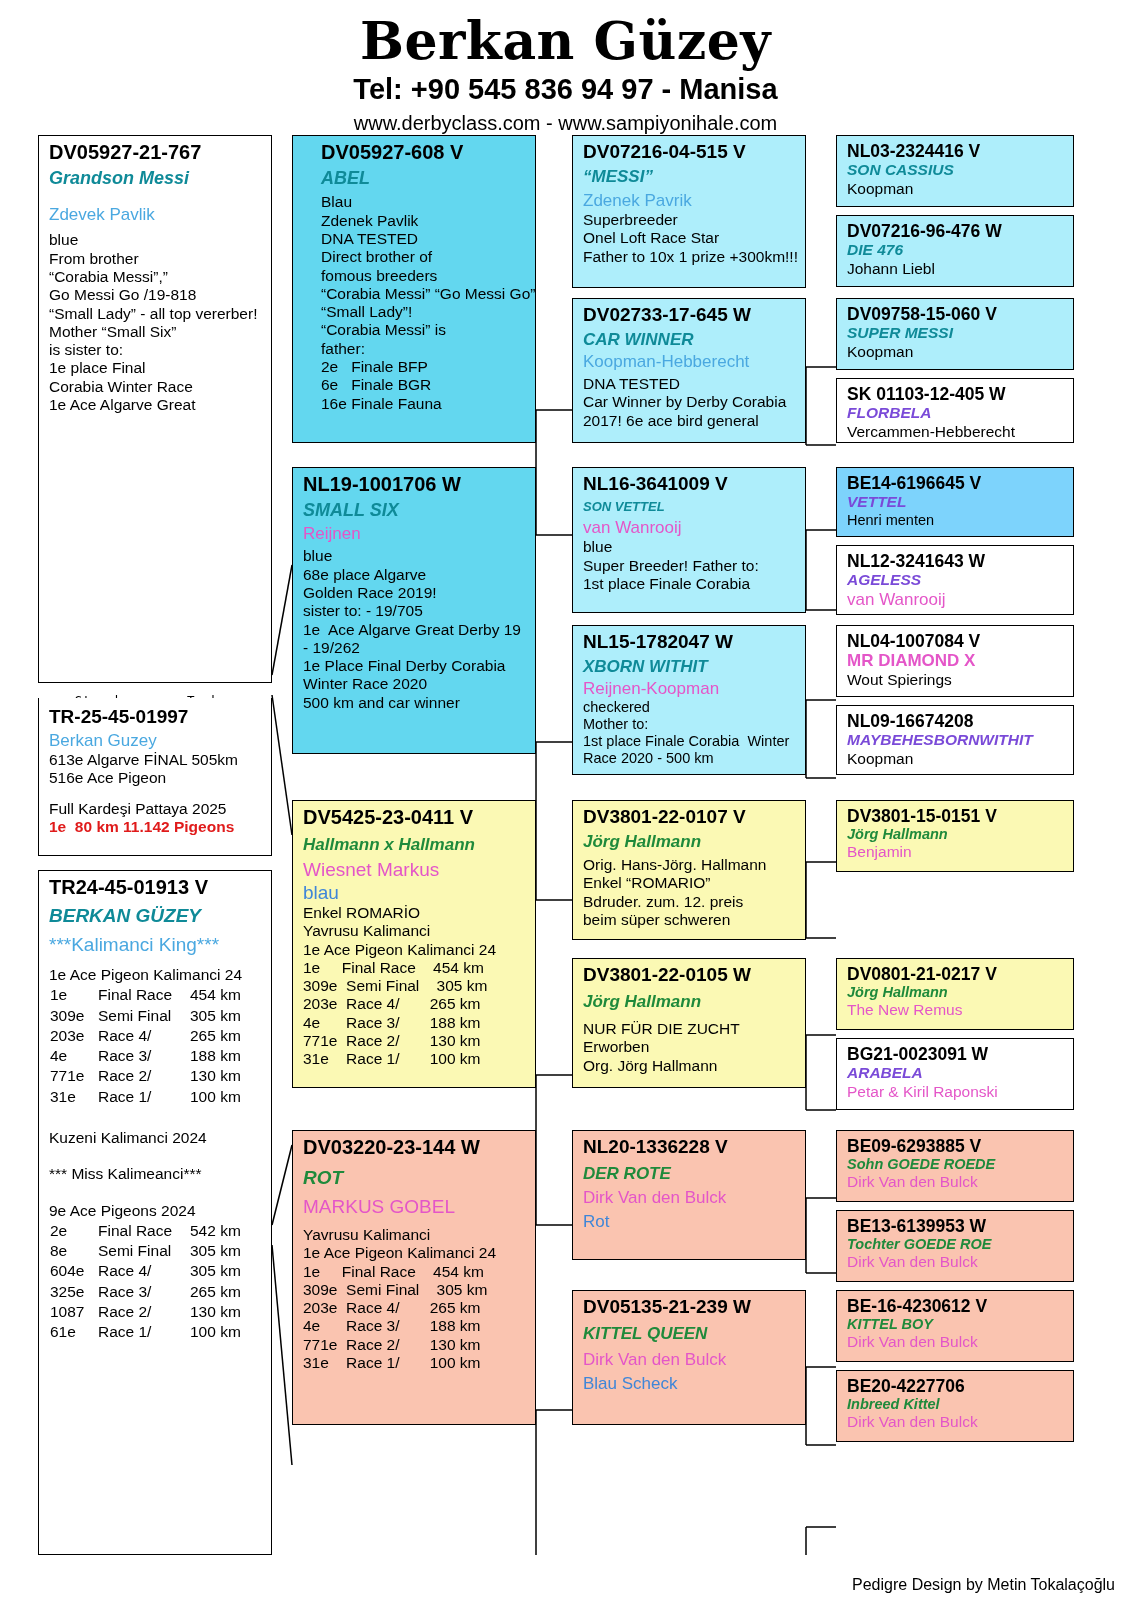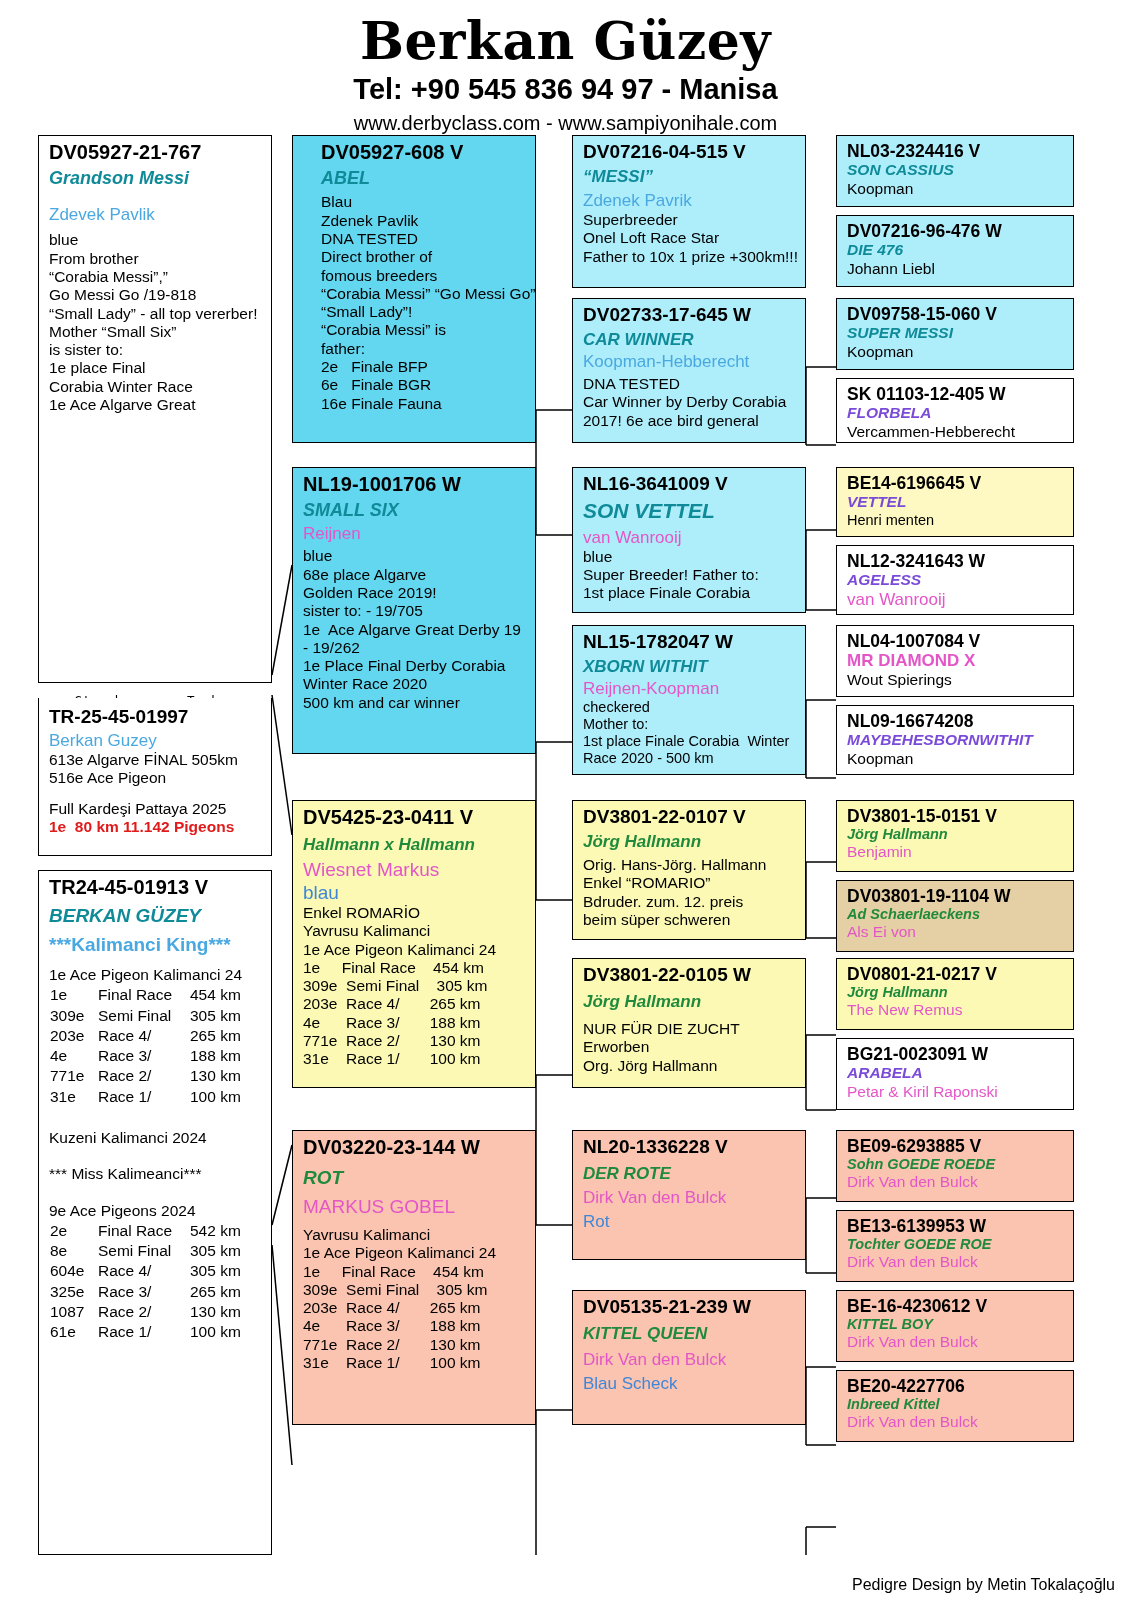--- a/index.html
+++ b/index.html
@@ -45,21 +45,21 @@
     font-size: 15.5px;
     color: #000;
     overflow: hidden;
   }
   .cy  { background: #63d7ef; }   
   .cy2 { background: #aeeefb; }   
   .wt  { background: #ffffff; }
   .yl  { background: #fbf9b4; }   
   .tan { background: #e5cfa4; }   
   .pk  { background: #fac4b0; }   
-  .lav { background: #fef9c3; }
+  .lav { background: #7dd3fc; }
 
   .ring { font-size: 20px; font-weight: bold; color: #000; display:block; }
   .ring-sm { font-size: 17.5px; font-weight: bold; color:#000; display:block;}
   .nm { font-style: italic; font-weight: bold; font-size: 18px; color: #0f8a98; display:block;}
   .nm-sm { font-style: italic; font-weight: bold; font-size: 15.5px; color:#0f8a98; display:block;}
   .nm-grn { font-style: italic; font-weight: bold; font-size: 17px; color:#1f8a3b; display:block;}
   .nm-grn-sm { font-style: italic; font-weight: bold; font-size: 14.5px; color:#1f8a3b; display:block;}
   .br { color: #4aa8e0; font-size: 17px; display:block;}
   .br-pk { color: #e456c8; font-size: 17px; display:block;}
   .br-pk-sm { color: #e456c8; font-size: 15.5px; display:block;}
@@ -177,21 +177,21 @@
     <span class="br" style="margin-top:3px;">Berkan Guzey</span>
     <span class="ln">613e Algarve FİNAL 505km</span>
     <span class="ln">516e Ace Pigeon</span>
     <span class="ln" style="margin-top:12px;">Full Kardeşi Pattaya 2025</span>
     <span class="ln red" style="font-weight:bold;">1e  80 km 11.142 Pigeons</span>
   </div>
 
   <div class="box wt" style="left:38px; top:735px; width:234px; height:685px;">
     <span class="ring">TR24-45-01913 V</span>
     <span class="nm" style="margin-top:6px; font-size:19px;">BERKAN GÜZEY</span>
-    <span class="br" style="margin-top:6px; font-weight:bold; font-size:19px;">***Kalimanci King***</span>
+    <span class="br" style="margin-top:6px; font-weight:normal; font-size:19px;">***Kalimanci King***</span>
     <span class="ln" style="margin-top:10px;">1e Ace Pigeon Kalimanci 24</span>
     <table style="border-collapse:collapse; font-size:15.5px; margin-top:1px;">
       <tbody>
           <tr>
         <td style="width:48px;">1e</td>
         <td style="width:92px;">Final Race</td>
         <td>454 km</td>
       </tr>
       <tr>
         <td>309e</td>
@@ -334,21 +334,21 @@
     <span class="ring-sm" style="font-size:19px;">DV02733-17-645 W</span>
     <span class="nm-sm" style="margin-top:4px; font-size:17px;">CAR WINNER</span>
     <span class="br" style="margin-top:2px;">Koopman-Hebberecht</span>
     <span class="ln" style="margin-top:3px;">DNA TESTED</span>
     <span class="ln">Car Winner by Derby Corabia</span>
     <span class="ln">2017! 6e ace bird general</span>
   </div>
 
   <div class="box cy2" style="left:572px; top:332px; width:234px; height:146px;">
     <span class="ring-sm" style="font-size:19px;">NL16-3641009 V</span>
-    <span class="nm-sm" style="margin-top:4px; font-size:21px;">SON VETTEL</span>
+    <span class="nm-sm" style="margin-top:4px; font-size:13px;">SON VETTEL</span>
     <span class="br-pk" style="margin-top:4px;">van Wanrooij</span>
     <span class="ln">blue</span>
     <span class="ln">Super Breeder! Father to:</span>
     <span class="ln">1st place Finale Corabia</span>
   </div>
 
   <div class="box cy2" style="left:572px; top:490px; width:234px; height:150px;">
     <span class="ring-sm" style="font-size:19px;">NL15-1782047 W</span>
     <span class="nm-sm" style="margin-top:4px; font-size:17px;">XBORN WITHIT</span>
     <span class="br-pk" style="margin-top:2px;">Reijnen-Koopman</span>
@@ -429,25 +429,20 @@
     <span class="ring-sm">NL09-16674208</span>
     <span class="nm-sm" style="color:#7a4ad8;">MAYBEHESBORNWITHIT</span>
     <span class="ln">Koopman</span>
   </div>
 
   <div class="box yl" style="left:836px; top:665px; width:238px; height:72px;">
     <span class="ring-sm">DV3801-15-0151 V</span>
     <span class="nm-grn-sm">Jörg Hallmann</span>
     <span class="br-pk-sm">Benjamin</span>
   </div>
-  <div class="box tan" style="left:836px; top:745px; width:238px; height:72px;">
-    <span class="ring-sm">DV03801-19-1104 W</span>
-    <span class="nm-grn-sm">Ad Schaerlaeckens</span>
-    <span class="br-pk-sm">Als Ei von</span>
-  </div>
   <div class="box yl" style="left:836px; top:823px; width:238px; height:72px;">
     <span class="ring-sm">DV0801-21-0217 V</span>
     <span class="nm-grn-sm">Jörg Hallmann</span>
     <span class="br-pk-sm">The New Remus</span>
   </div>
   <div class="box wt" style="left:836px; top:903px; width:238px; height:72px;">
     <span class="ring-sm">BG21-0023091 W</span>
     <span class="nm-sm" style="color:#7a4ad8;">ARABELA</span>
     <span class="br-pk-sm">Petar &amp; Kiril Raponski</span>
   </div>

